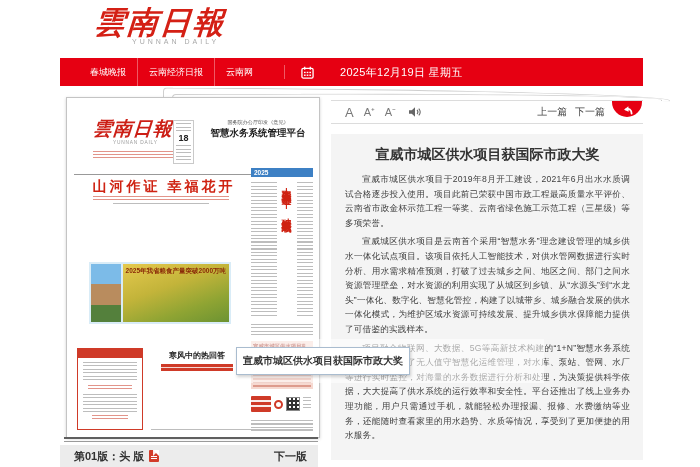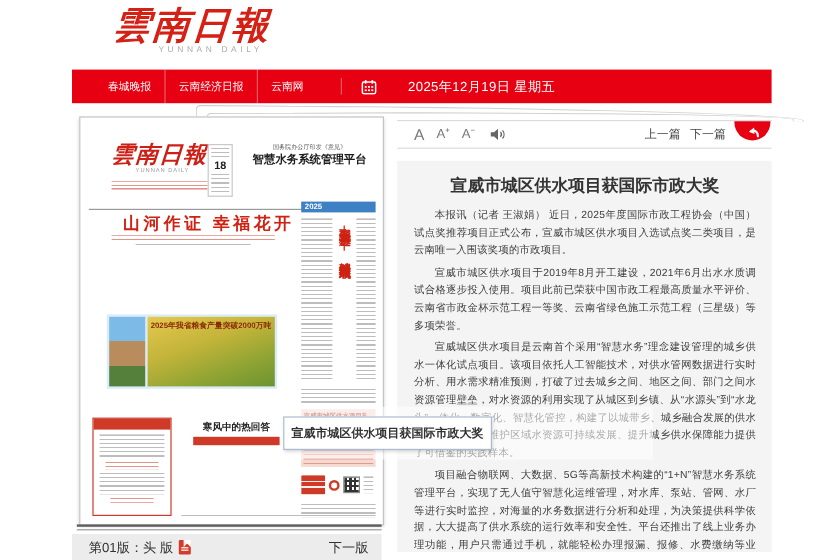--- a/index.html
+++ b/index.html
@@ -41,21 +41,21 @@
   .m-logo-sub{left:46px;top:42px;font-size:6px;color:#9a9a9a;letter-spacing:1px;transform:scale(.8);transform-origin:left top;}
   .m-tagline{left:26px;top:53px;width:80px;height:7px;}
   .m-datebox{left:106px;top:22px;width:21px;height:44px;border:1px solid #c9c9c9;padding:2px;}
   .m-datebox .d1{position:static;display:block;height:8px;margin-bottom:2px;}
   .m-datebox .day{position:static;display:block;text-align:center;font-size:9px;font-weight:bold;color:#222;line-height:10px;}
   .m-datebox .d2{position:static;display:block;height:16px;margin-top:2px;}
   .m-kicker{left:134px;top:21px;width:114px;text-align:center;font-size:6px;color:#555;transform:scale(.85);transform-origin:center top;white-space:nowrap;}
   .m-topline{left:134px;top:29px;width:114px;text-align:center;font-size:9.5px;font-weight:bold;color:#1c1c1c;white-space:nowrap;}
   .m-topcols{left:134px;top:45px;width:114px;height:28px;}
   .m-rule{left:7px;top:76px;width:238px;height:1px;background:#999;}
-  .m-mainline{left:19px;top:80px;width:176px;text-align:center;font-size:14px;font-weight:bold;color:#cf2212;letter-spacing:3px;white-space:nowrap;}
+  .m-mainline{left:9px;top:80px;width:176px;text-align:center;font-size:14px;font-weight:bold;color:#cf2212;letter-spacing:3px;white-space:nowrap;}
   .m-subline{left:26px;top:98px;width:136px;height:4px;}
   .m-authorline{left:46px;top:105px;width:96px;height:3px;}
   .m-bodycols{left:7px;top:112px;width:176px;height:48px;}
   .m-photopanel{left:22px;top:164px;width:142px;height:62px;background:#d9ecf7;padding:2px;display:flex;gap:2px;}
   .m-photopanel .p1{position:static;width:34px;height:100%;
       background:linear-gradient(#7cbbe8 0 35%,#b98c5e 35% 70%,#54803c 70%);}
   .m-photopanel .p2{position:static;flex:1;height:100%;
       background:linear-gradient(160deg,#e5c94e,#c3b43a 40%,#8fa433 72%,#6c9332);}
   .m-photo-title{position:static;display:block;padding:3px 3px 0;text-align:center;
       font-size:6.5px;font-weight:bold;color:#8a2a08;white-space:nowrap;overflow:hidden;}
@@ -90,21 +90,21 @@
                        repeating-linear-gradient(90deg,#333 0 2px,#fff 2px 4px);}
   .r-media .lbl{position:static;width:8px;height:14px;}
   .r-botcols{left:184px;top:322px;width:62px;height:11px;}
   .m-footline{left:84px;top:331px;width:162px;height:3px;}
 
   .dbl-line{position:absolute;left:64px;top:437px;width:254px;height:2px;
             border-top:2px solid #5f5f5f;border-bottom:1px solid #9b9b9b;z-index:1;}
 
   
   .page-footer{position:absolute;left:60px;top:445px;width:258px;height:22px;background:#ececec;
-      display:flex;align-items:center;padding:0 11px 0 14px;box-sizing:border-box;font-size:11px;color:#333;z-index:1;}
+      display:flex;align-items:center;padding:0 11px 0 14px;box-sizing:border-box;font-size:11px;color:#333;z-index:1;font-weight:bold;}
   .page-footer .spacer{flex:1;}
   .pf-next{cursor:pointer;text-align:center;}
   .pdf{display:inline-block;position:relative;width:10px;height:12px;background:#d23c2a;border-radius:1px;
        margin-left:5px;vertical-align:-2px;cursor:pointer;}
   .pdf::after{content:"";position:absolute;right:0;top:0;width:0;height:0;
        border-left:3px solid rgba(255,255,255,.9);border-top:3px solid #fff;border-right:3px solid #fff;
        border-bottom:3px solid transparent;width:0;}
   .pdf::before{content:"";position:absolute;left:2px;top:6px;width:6px;height:1px;background:#fff;box-shadow:0 2px 0 #fff;}
 
   
@@ -265,21 +265,20 @@
     <span class="back-badge">
       <svg width="13" height="11" viewBox="0 0 13 11">
         <path d="M10.6 9.6 C10.6 5.6 7.8 3.9 5 5.3" fill="none" stroke="#fff" stroke-width="1.8" stroke-linecap="round"></path>
         <path d="M7.4 2.2 L3 5.7 L7.7 7.7 Z" fill="#fff"></path>
       </svg>
     </span>
   </div>
 
   <div class="article-panel">
     <h1 class="article-title">宣威市城区供水项目获国际市政大奖</h1>
-    <p>本报讯（记者 王淑娟） 近日，2025年度国际市政工程协会（中国）试点奖推荐项目正式公布，宣威市城区供水项目入选试点奖二类项目，是云南唯一入围该奖项的市政项目。</p>
     <p>宣威市城区供水项目于2019年8月开工建设，2021年6月出水水质调试合格逐步投入使用。项目此前已荣获中国市政工程最高质量水平评价、云南省市政金杯示范工程一等奖、云南省绿色施工示范工程（三星级）等多项荣誉。</p>
     <p>宣威城区供水项目是云南首个采用“智慧水务”理念建设管理的城乡供水一体化试点项目。该项目依托人工智能技术，对供水管网数据进行实时分析、用水需求精准预测，打破了过去城乡之间、地区之间、部门之间水资源管理壁垒，对水资源的利用实现了从城区到乡镇、从“水源头”到“水龙头”一体化、数字化、智慧化管控，构建了以城带乡、城乡融合发展的供水一体化模式，为维护区域水资源可持续发展、提升城乡供水保障能力提供了可借鉴的实践样本。</p>
     <p>项目融合物联网、大数据、5G等高新技术构建的“1+N”智慧水务系统管理平台，实现了无人值守智慧化运维管理，对水库、泵站、管网、水厂等进行实时监控，对海量的水务数据进行分析和处理，为决策提供科学依据，大大提高了供水系统的运行效率和安全性。平台还推出了线上业务办理功能，用户只需通过手机，就能轻松办理报漏、报修、水费缴纳等业务，还能随时查看家里的用水趋势、水质等情况，享受到了更加便捷的用水服务。</p>
   </div>
 
   <div class="wash"></div>
   <div class="tooltip">宣威市城区供水项目获国际市政大奖</div>
 
 </div>
 

